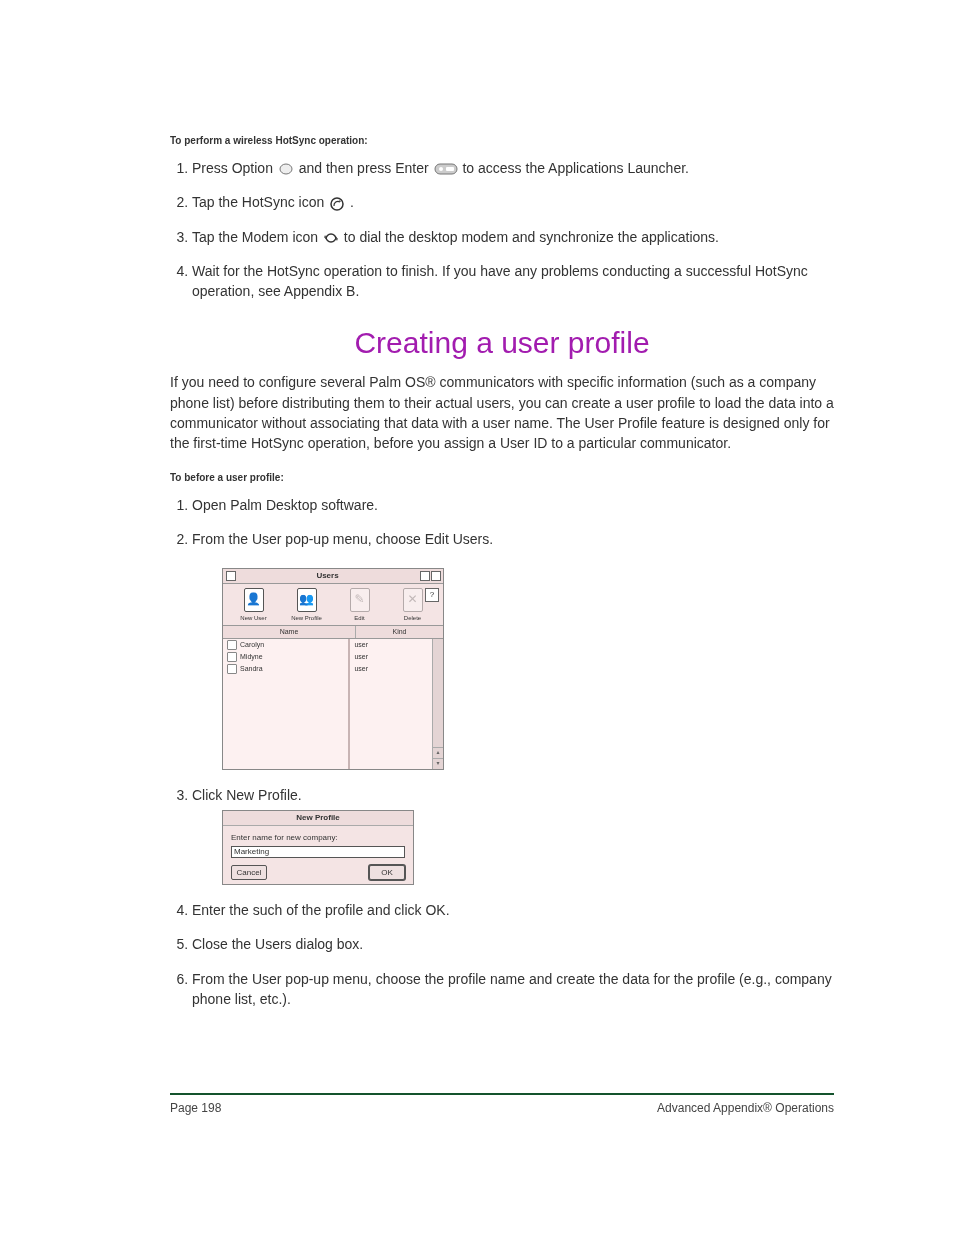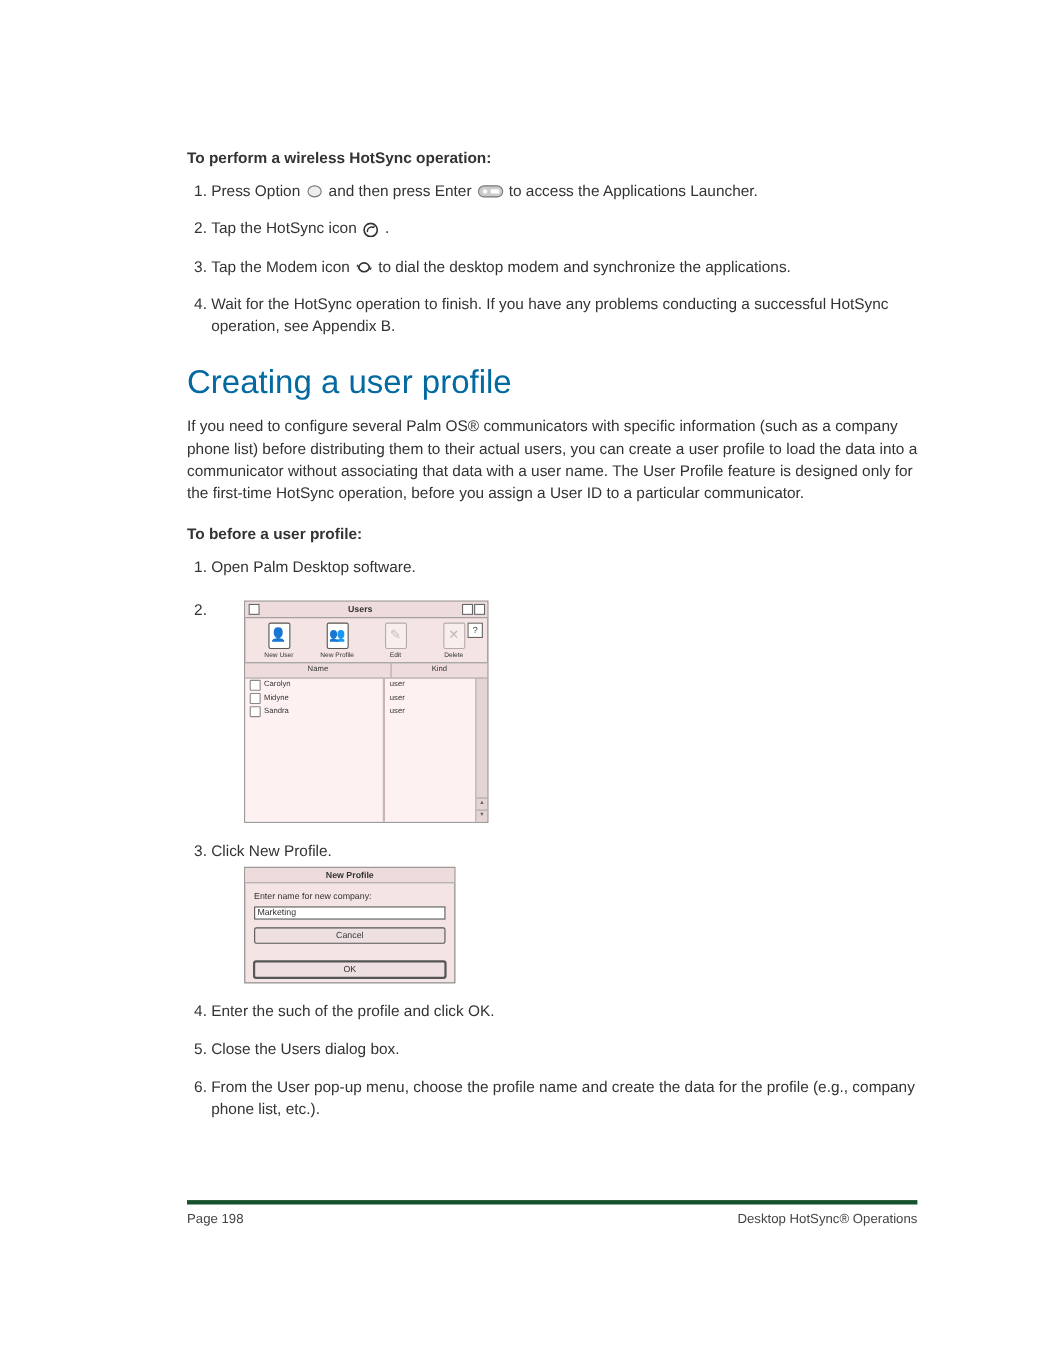--- a/index.html
+++ b/index.html
@@ -12,21 +12,21 @@
   .page {
     width: 954px;
     height: 1235px;
     box-sizing: border-box;
     padding: 135px 120px 60px 170px;
     position: relative;
     background: #fff;
   }
   .section-title-bold {
     font-weight: 600;
-    font-size: 14px;
+    font-size: 10px;
     margin-bottom: 12px;
   }
   ol.steps {
     list-style: decimal;
     padding-left: 22px;
     margin: 0 0 20px 0;
   }
   ol.steps li {
     font-size: 14px;
     line-height: 1.45;
@@ -39,21 +39,22 @@
     vertical-align: middle;
     align-items: center;
     justify-content: center;
     font-size: 12px;
     color: #555;
   }
   h1.heading {
     font-size: 30px;
     font-weight: 400;
     margin: 25px 0 12px 0;
-    color: #0369a1;
+    color: #a21caf;
+    text-align: center;
   }
   p.body {
     font-size: 14px;
     line-height: 1.45;
     margin: 0 0 18px 0;
   }
   
   .users-dialog {
     width: 220px;
     margin: 19px 0 15px 30px;
@@ -202,42 +203,41 @@
     font-size: 8px;
     padding: 0 2px;
     color: #333;
     display:flex;align-items:center;
   }
   .np-buttons {
     display:flex;
     justify-content:space-between;
     gap:16px;
     padding: 5px 8px 0 8px;
-    flex-direction: column;
   }
   .np-btn {
     min-width: 34px;
     height: 13px;
     border: 1px solid #555;
     background: #eee0e0;
     font-size: 8px;
     display:flex;
     align-items:center;
     justify-content:center;
     border-radius:2px;
   }
   .np-btn.default {
     box-shadow: 0 0 0 1px #555;
   }
   .footer {
     position: absolute;
     bottom: 120px;
     left: 170px;
     right: 120px;
-    border-top: 4px solid #14532d;
+    border-top: 2px solid #14532d;
     padding-top: 6px;
     display: flex;
     justify-content: space-between;
     font-size: 12px;
     color: #444;
   }
 </style>
 </head>
 <body>
 
@@ -288,20 +288,21 @@
     <li>Wait for the HotSync operation to finish. If you have any problems conducting a successful HotSync operation, see Appendix B.</li>
   </ol>
 
   <h1 class="heading">Creating a user profile</h1>
   <p class="body">If you need to configure several Palm OS® communicators with specific information (such as a company phone list) before distributing them to their actual users, you can create a user profile to load the data into a communicator without associating that data with a user name. The User Profile feature is designed only for the first-time HotSync operation, before you assign a User ID to a particular communicator.</p>
 
   <div class="section-title-bold">To before a user profile:</div>
   <ol class="steps">
     <li>Open Palm Desktop software.</li>
     <li>
+      <span>From the User pop-up menu, choose Edit Users.</span>
       <div class="users-dialog">
         <div class="dlg-titlebar">
           <div class="sysbtn"></div>
           <div class="title">Users</div>
           <div class="sysbtn"></div>
           <div class="sysbtn"></div>
         </div>
         <div class="users-toolbar">
           <div class="help-btn">?</div>
           <div class="tool-btn">
@@ -368,15 +369,15 @@
         </div>
       </div>
     </li>
     <li>Enter the such of the profile and click OK.</li>
     <li>Close the Users dialog box.</li>
     <li>From the User pop-up menu, choose the profile name and create the data for the profile (e.g., company phone list, etc.).</li>
   </ol>
 
   <div class="footer">
     <span>Page 198</span>
-    <span>Desktop HotSync® Operations</span>
+    <span>Advanced Appendix® Operations</span>
   </div>
 </div>
 
 </body></html>

